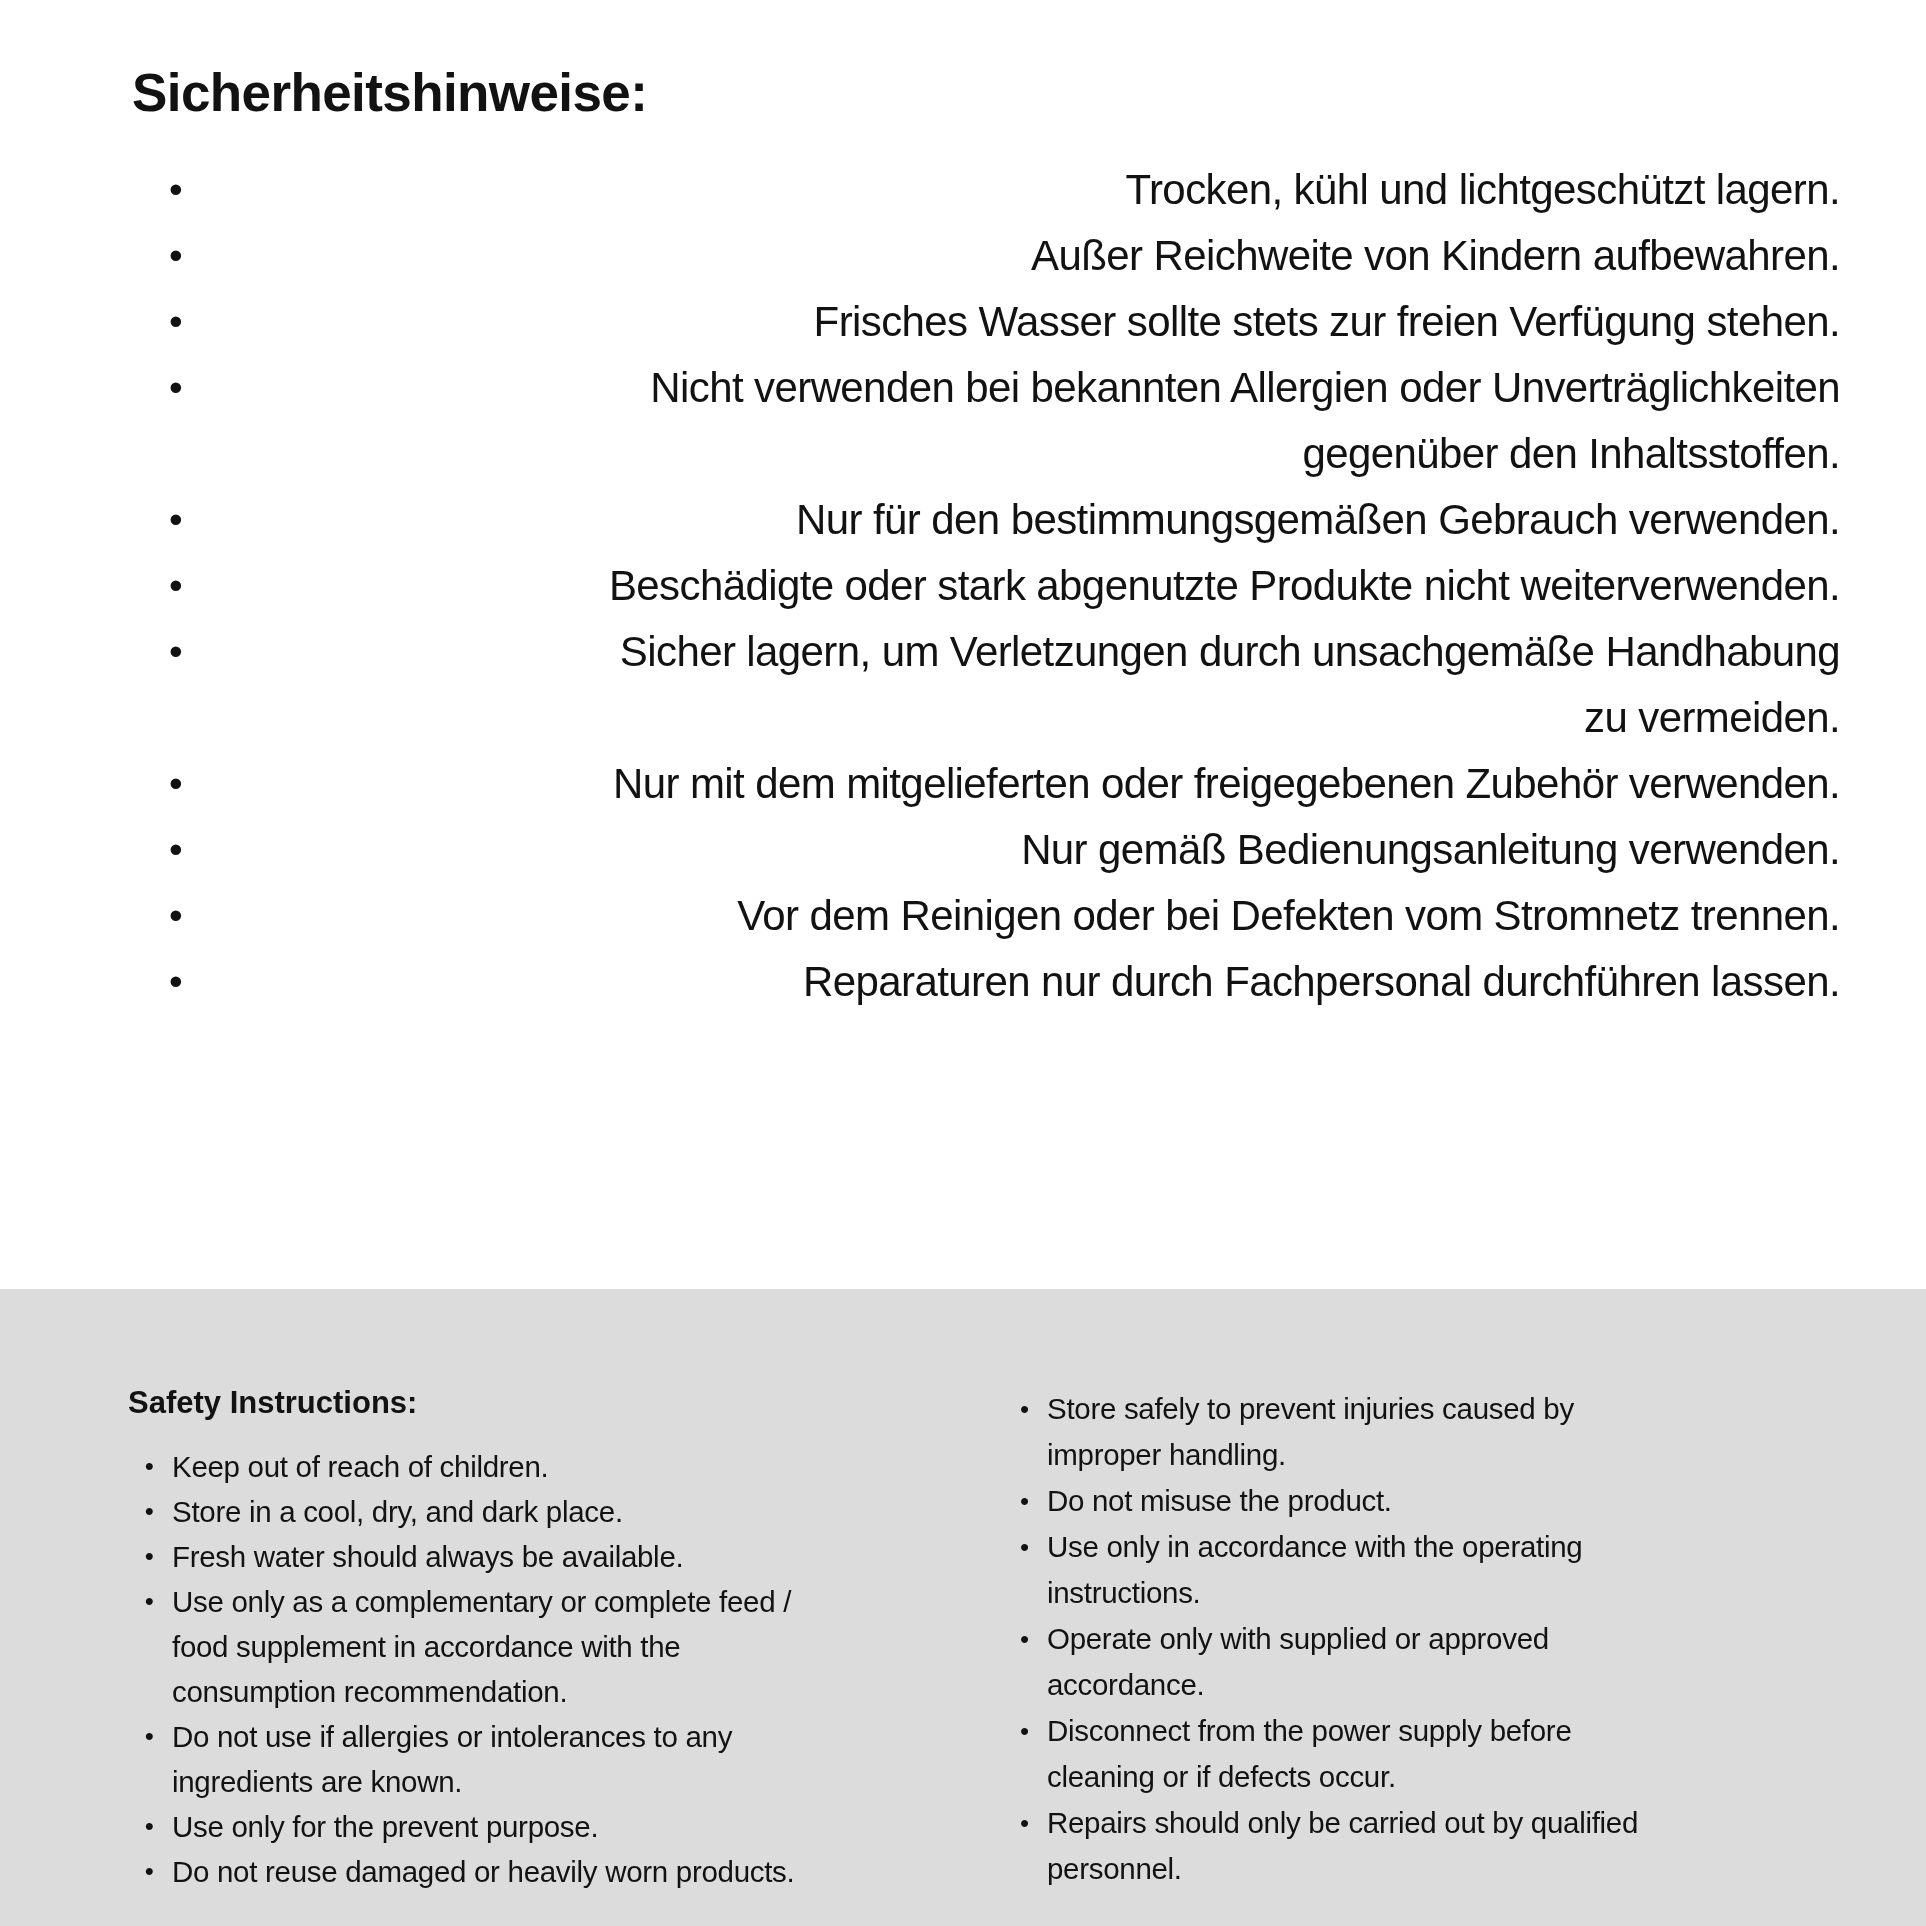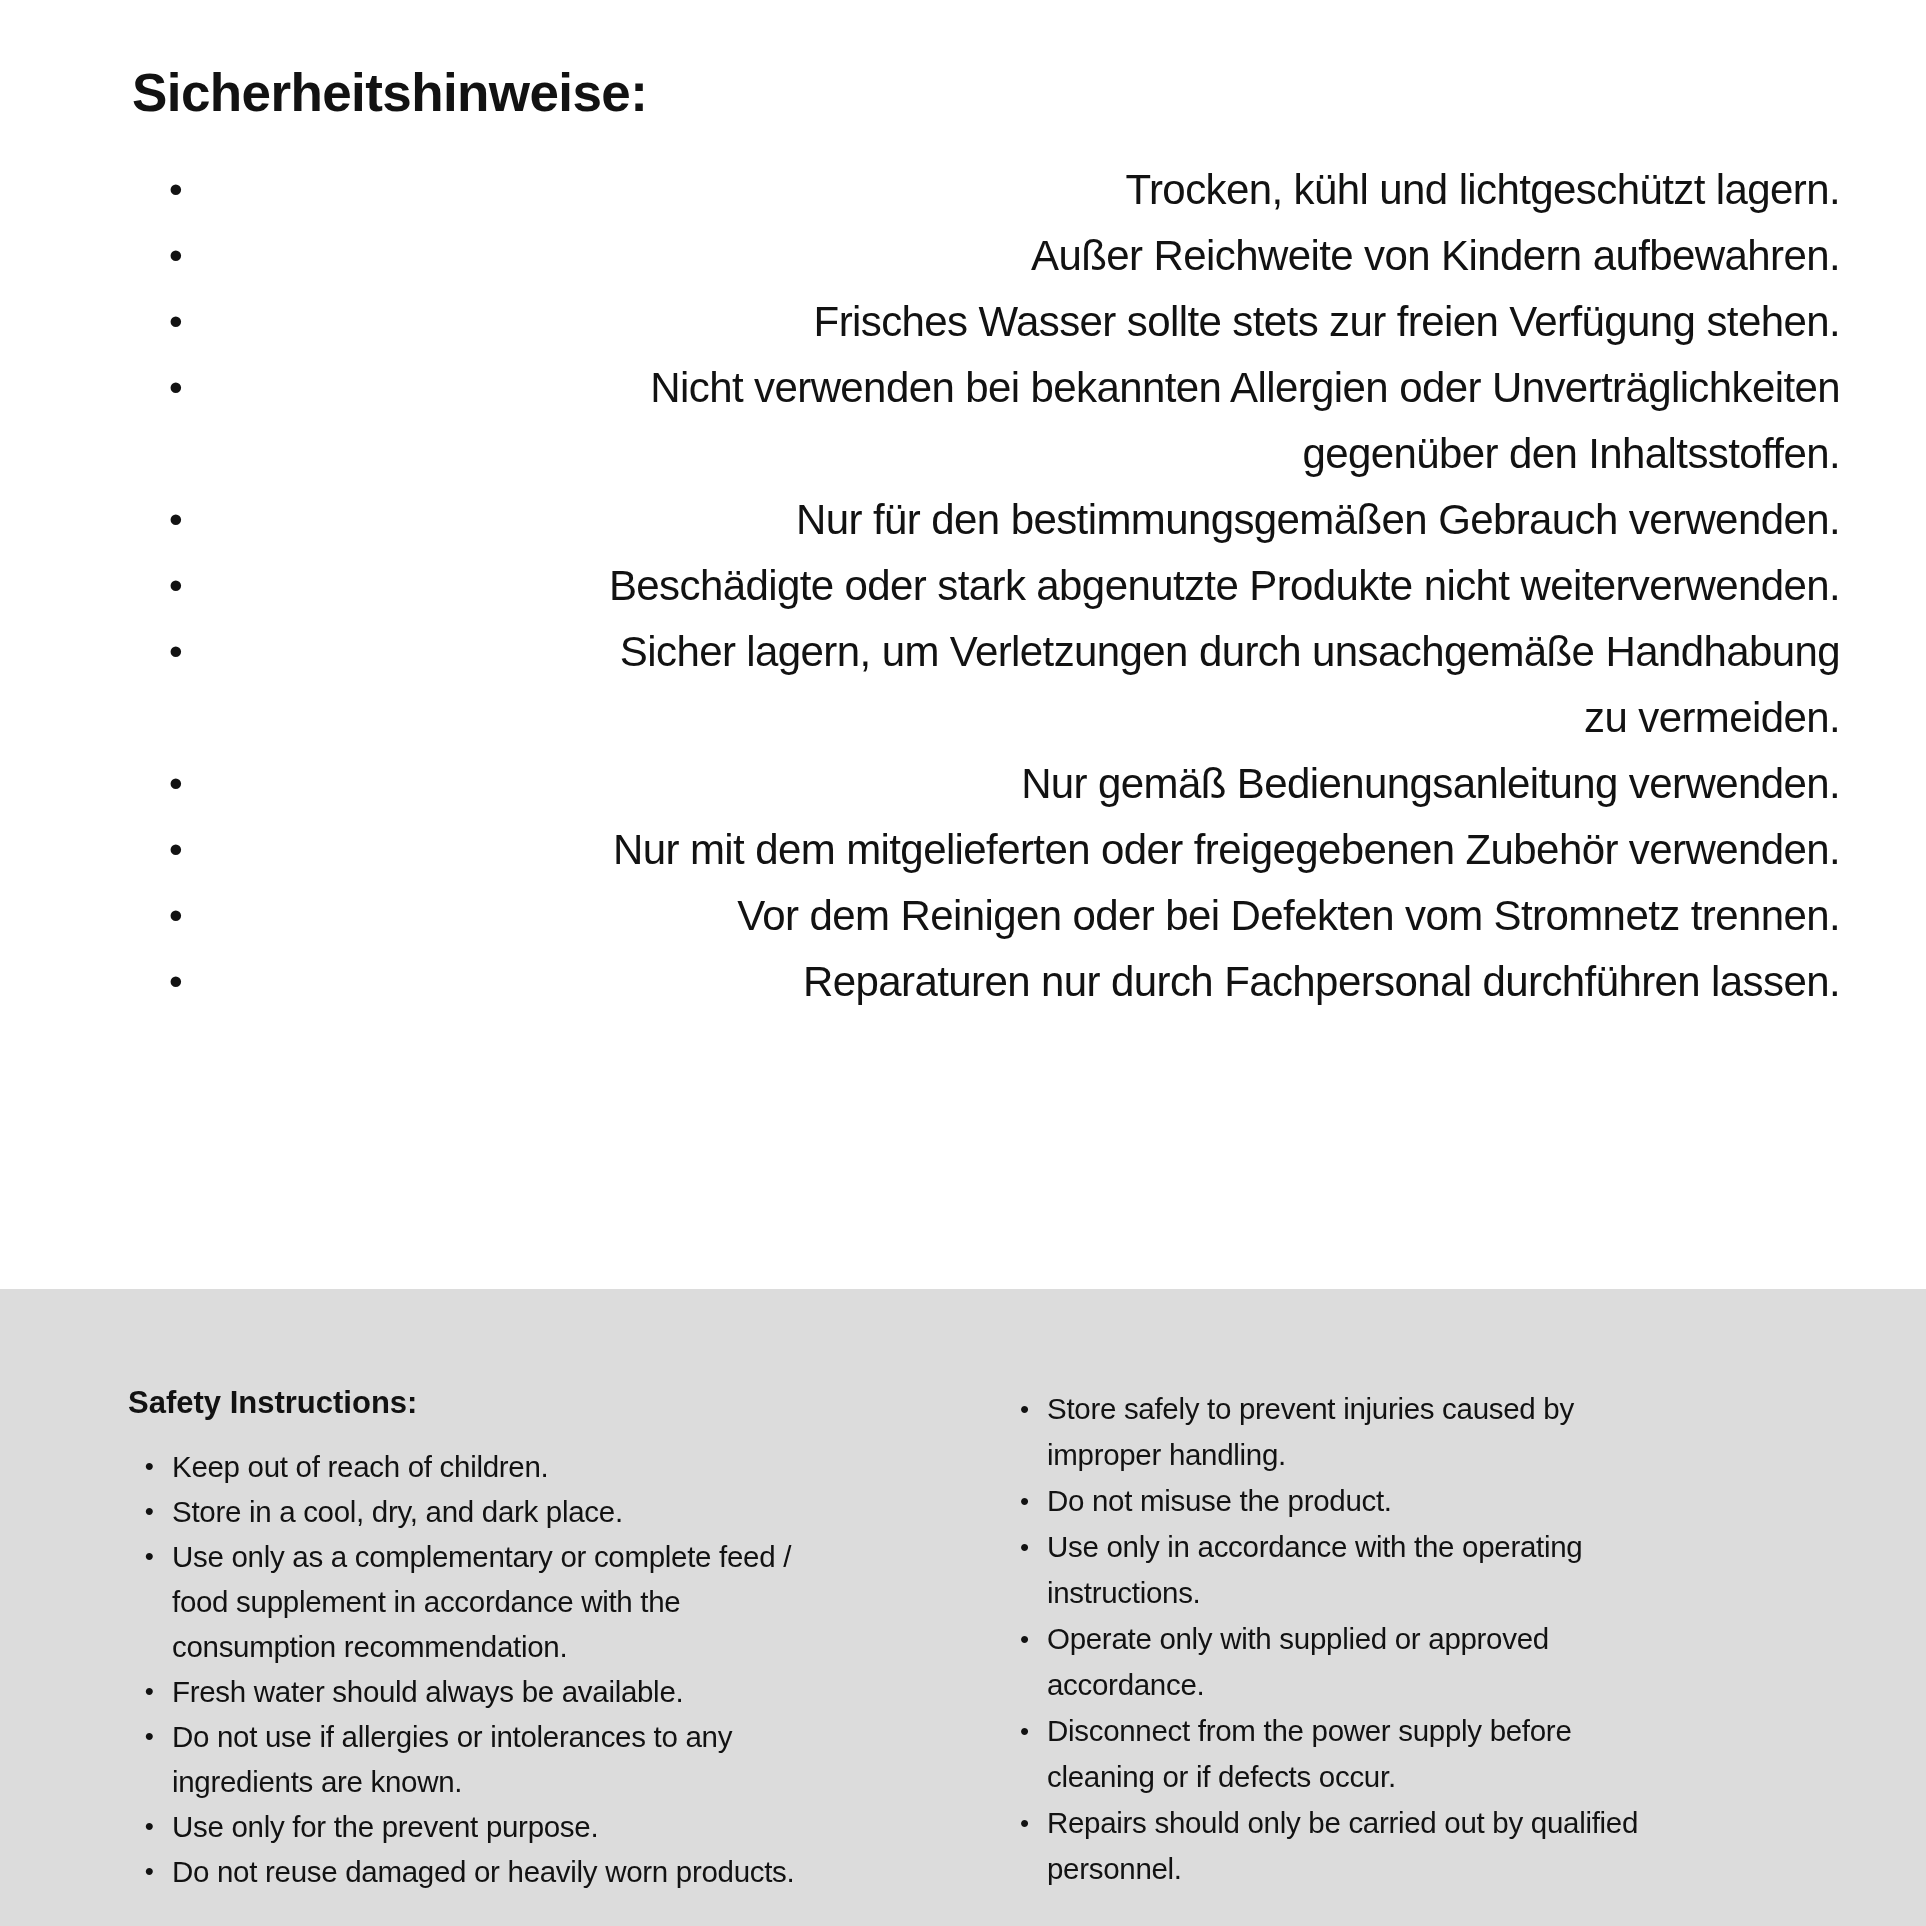--- a/index.html
+++ b/index.html
@@ -56,37 +56,37 @@
     <ul class="german-list">
       <li>Trocken, kühl und lichtgeschützt lagern.</li>
       <li>Außer Reichweite von Kindern aufbewahren.</li>
       <li>Frisches Wasser sollte stets zur freien Verfügung stehen.</li>
       <li>Nicht verwenden bei bekannten Allergien oder Unverträglichkeiten
 gegenüber den Inhaltsstoffen.</li>
       <li>Nur für den bestimmungsgemäßen Gebrauch verwenden.</li>
       <li>Beschädigte oder stark abgenutzte Produkte nicht weiterverwenden.</li>
       <li>Sicher lagern, um Verletzungen durch unsachgemäße Handhabung
 zu vermeiden.</li>
+      <li>Nur mit dem mitgelieferten oder freigegebenen Zubehör verwenden.</li>
       <li>Nur gemäß Bedienungsanleitung verwenden.</li>
-      <li>Nur mit dem mitgelieferten oder freigegebenen Zubehör verwenden.</li>
       <li>Vor dem Reinigen oder bei Defekten vom Stromnetz trennen.</li>
       <li>Reparaturen nur durch Fachpersonal durchführen lassen.</li>
     </ul>
   </section>
 
   <section class="english">
     <div class="col-left">
       <h2 class="english-title">Safety Instructions:</h2>
       <ul class="en-list left">
         <li>Keep out of reach of children.</li>
         <li>Store in a cool, dry, and dark place.</li>
+        <li>Fresh water should always be available.</li>
         <li>Use only as a complementary or complete feed /
 food supplement in accordance with the
 consumption recommendation.</li>
-        <li>Fresh water should always be available.</li>
         <li>Do not use if allergies or intolerances to any
 ingredients are known.</li>
         <li>Use only for the prevent purpose.</li>
         <li>Do not reuse damaged or heavily worn products.</li>
       </ul>
     </div>
     <div class="col-right">
       <ul class="en-list right">
         <li>Store safely to prevent injuries caused by
 improper handling.</li>

